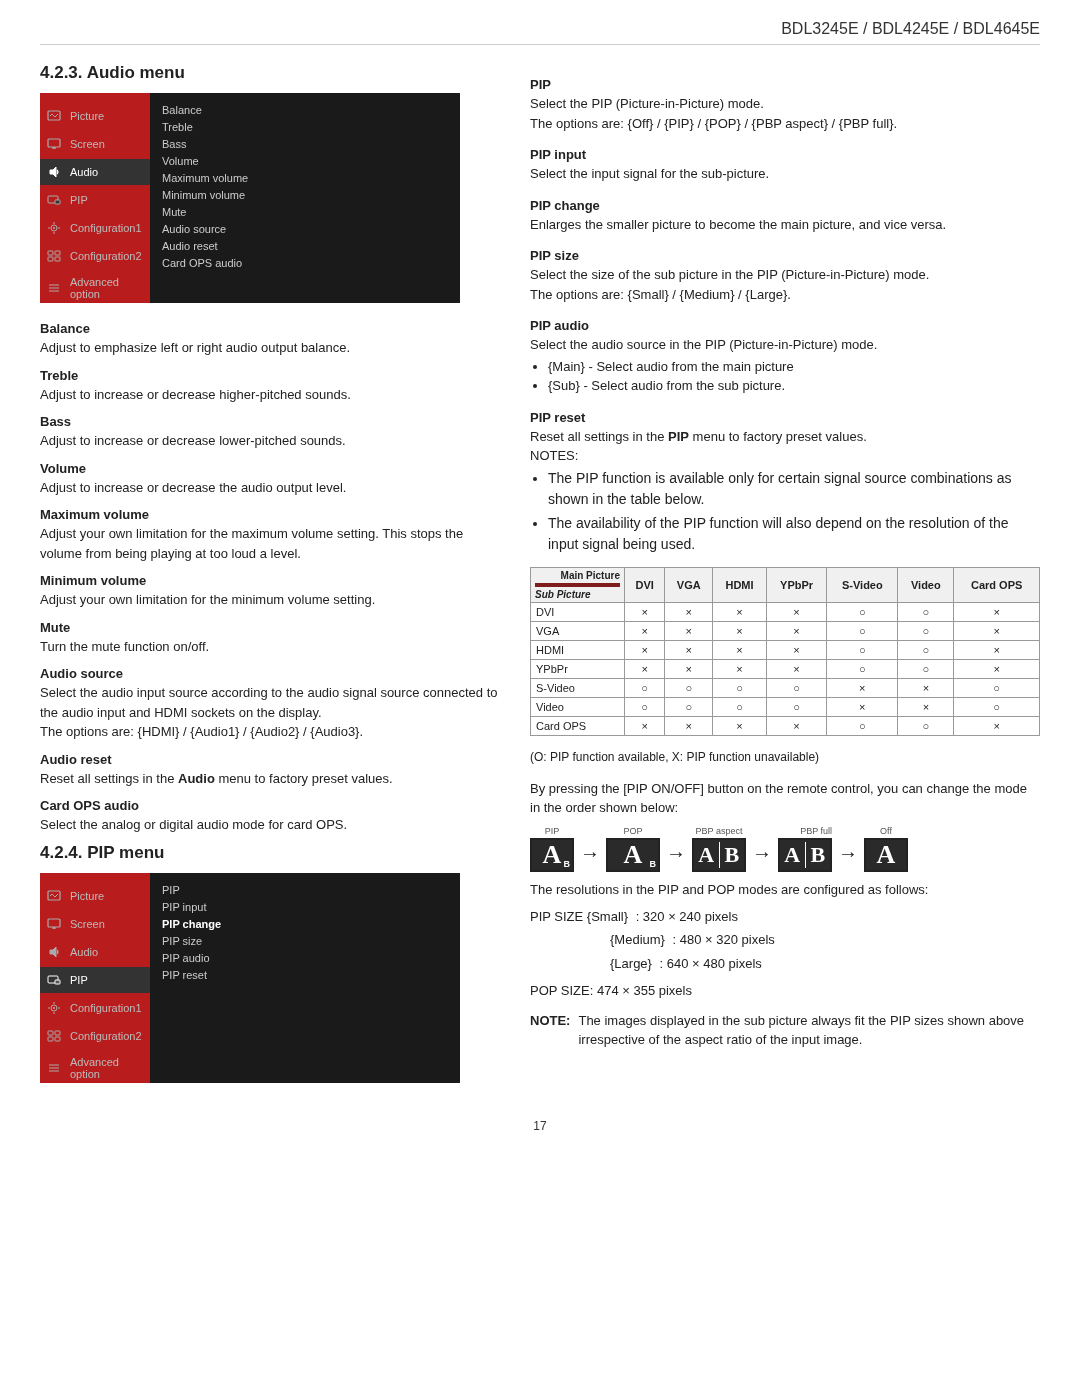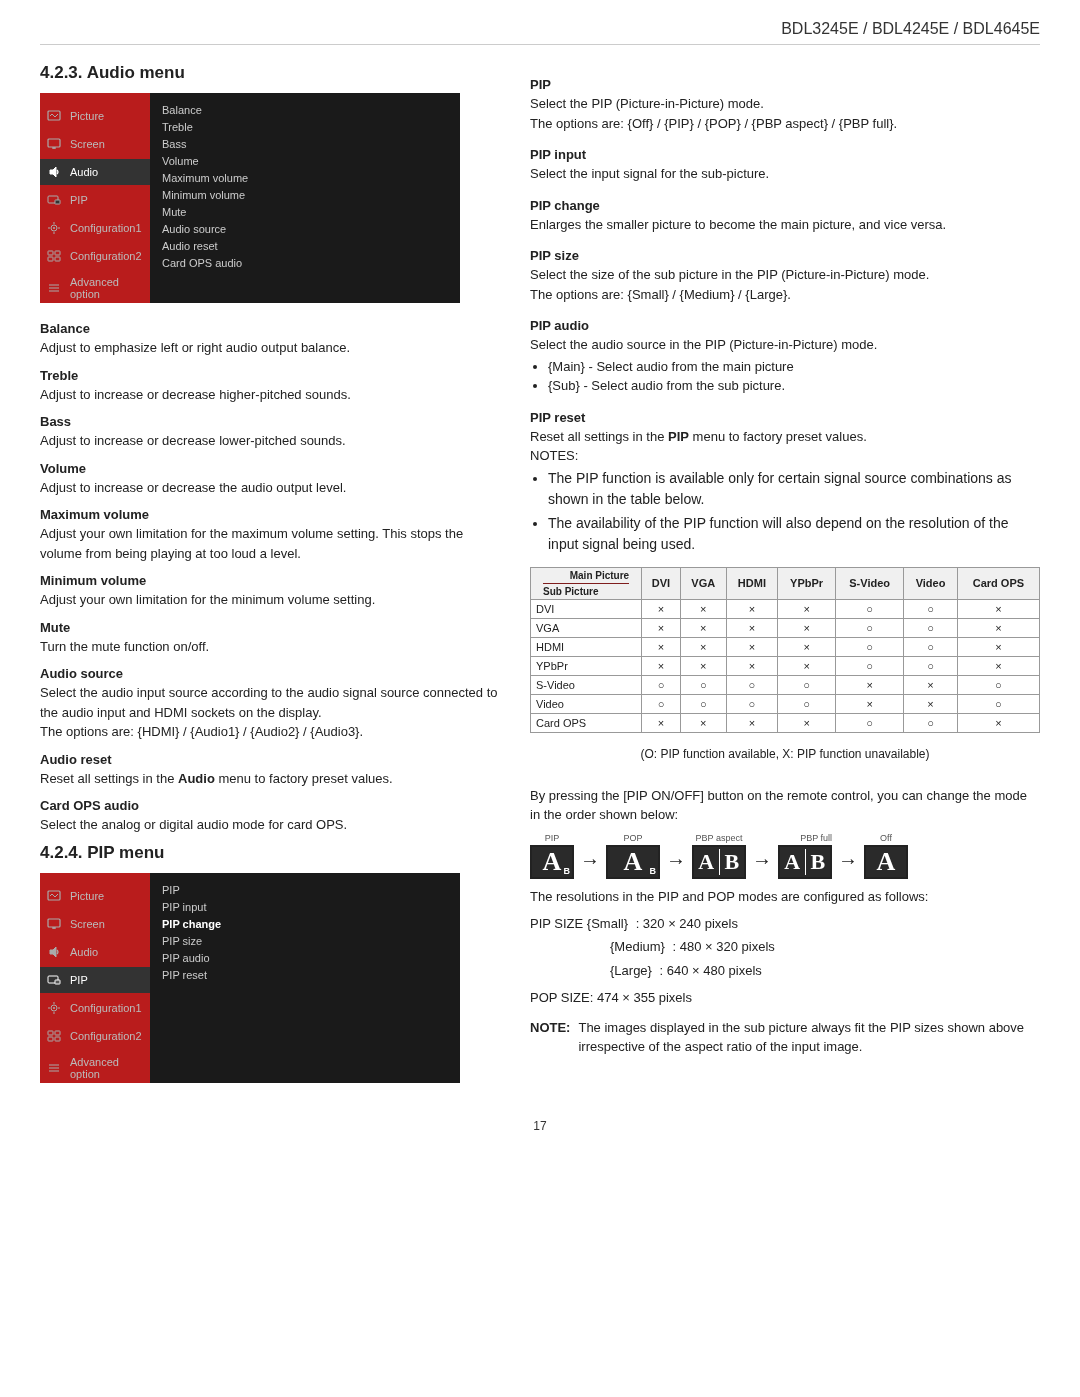--- a/index.html
+++ b/index.html
@@ -434,23 +434,23 @@
             <li>The PIP function is available only for certain signal source combinations as shown in the table below.</li>
             <li>The availability of the PIP function will also depend on the resolution of the input signal being used.</li>
           </ul>
         </div>
       </div>
 
       <div class="pip-table-wrapper">
         <table class="pip-table">
           <thead>
             <tr>
-              <th class="col-header-main" rowspan="2" style="text-align:right; vertical-align:bottom; font-size:10px; padding:2px 12px;">
+              <th class="col-header-main" rowspan="2" style="text-align:right; vertical-align:bottom; font-size:10px; padding:2px 4px;">
                 <div style="text-align:right;">Main Picture</div>
-                <div style="text-align:left; border-top:1px solid #7f1d1d; margin-top:2px; padding-top:2px;">Sub Picture</div>
+                <div style="text-align:left; border-top:4px solid #7f1d1d; margin-top:2px; padding-top:2px;font-style:italic;">Sub Picture</div>
               </th>
               <th>DVI</th>
               <th>VGA</th>
               <th>HDMI</th>
               <th>YPbPr</th>
               <th>S-Video</th>
               <th>Video</th>
               <th>Card OPS</th>
             </tr>
           </thead>
@@ -521,21 +521,21 @@
                 <td>×</td>
                 <td>×</td>
                 <td>×</td>
                 <td>○</td>
                 <td>○</td>
                 <td>×</td>
             </tr>
           </tbody>
         </table>
       </div>
-      <div class="pip-body" style="font-size:12px; margin-bottom:23px;text-align:center;">(O: PIP function available, X: PIP function unavailable)</div>
+      <div class="pip-body" style="font-size:12px; margin-bottom:13px;">(O: PIP function available, X: PIP function unavailable)</div>
 
       <div class="pip-body">
         By pressing the [PIP ON/OFF] button on the remote control, you can change the mode in the order shown below:
       </div>
 
       <div style="display:flex; align-items:flex-start; gap:6px; margin: 8px 0;">
 
         <div style="display:flex;flex-direction:column;align-items:center;">
           <div style="font-size:9px;color:#555;margin-bottom:2px;">PIP</div>
           <div style="width:44px;height:34px;background:#2a2a2a;border:2px solid #222;position:relative;display:flex;align-items:center;justify-content:center;">

